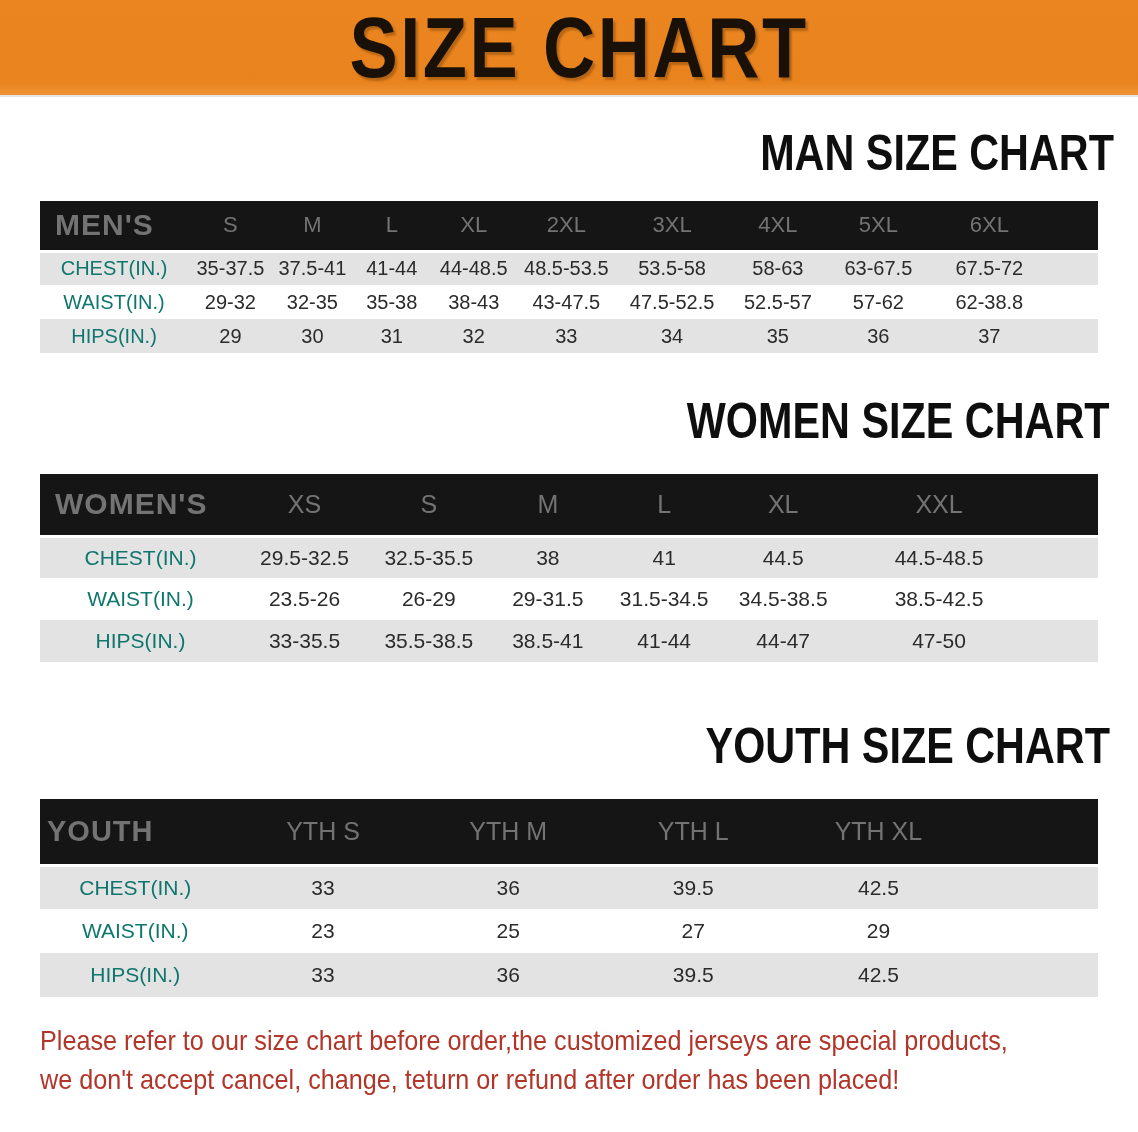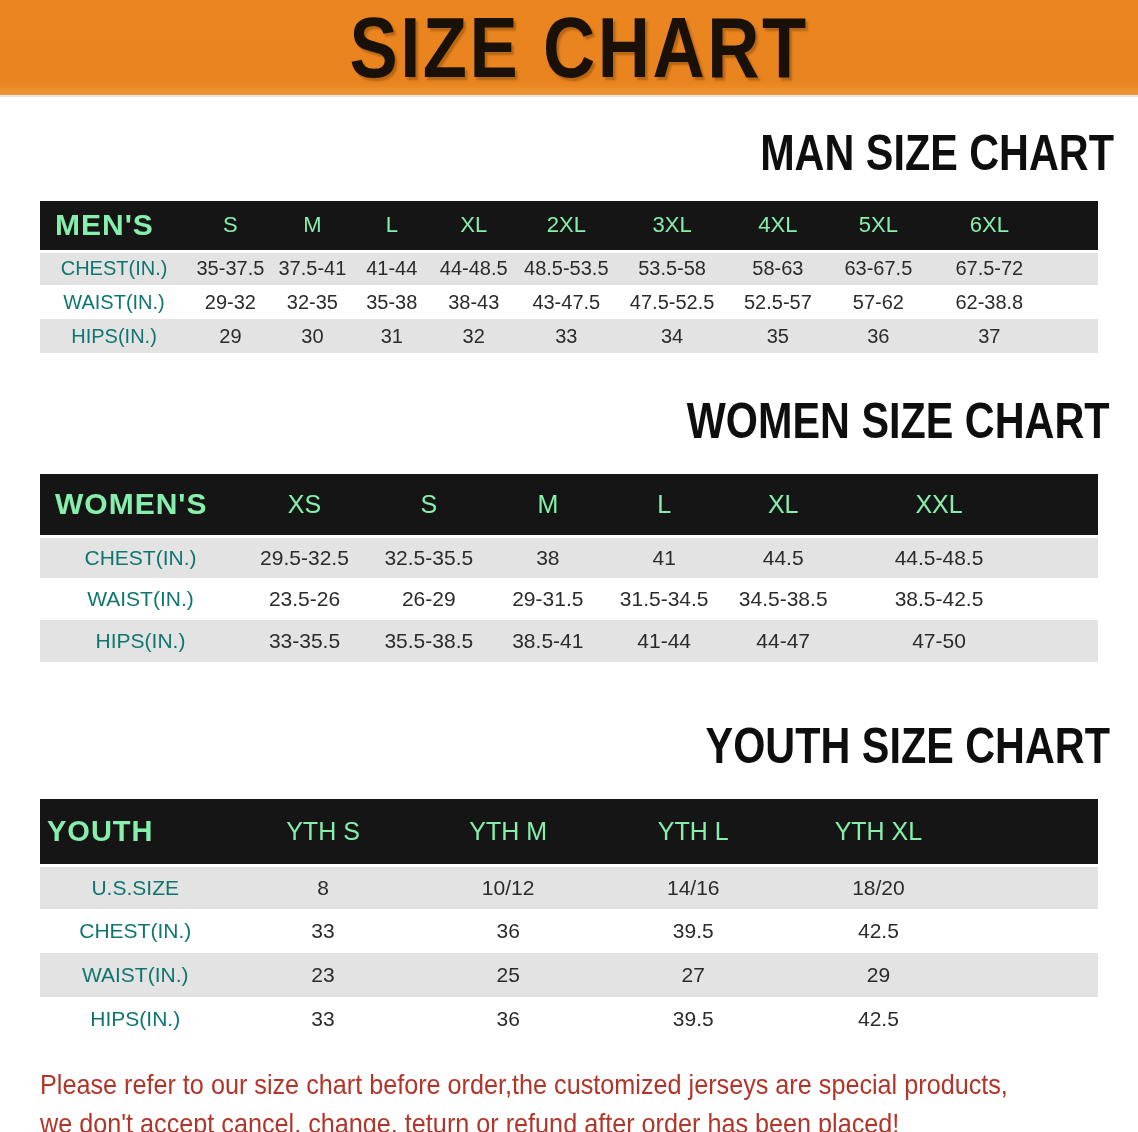--- a/index.html
+++ b/index.html
@@ -37,21 +37,21 @@
 
   
   .table-wrap { margin: 0 40px; }
   .wrap-men   { margin-top: 21px; }
   .wrap-women { margin-top: 26px; }
   .wrap-youth { margin-top: 26px; }
 
   table { width: 100%; border-collapse: collapse; table-layout: fixed; }
 
   thead th {
-    background: #151515; color: #86efac; font-weight: 400;
+    background: #151515; color: #737373; font-weight: 400;
     text-align: center; vertical-align: middle;
     border-bottom: 3px solid #ffffff;
   }
   thead th.group-label {
     text-align: left; padding-left: 15px; font-weight: 700; letter-spacing: 1px;
     white-space: nowrap;
   }
   tbody td {
     text-align: center; vertical-align: middle;
     color: #2b2b2b; white-space: nowrap;
@@ -233,28 +233,20 @@
           <th class="group-label">YOUTH</th>
           <th>YTH S</th>
           <th>YTH M</th>
           <th>YTH L</th>
           <th>YTH XL</th>
           <th></th>
         </tr>
       </thead>
     <tbody>
         <tr>
-          <td class="row-label">U.S.SIZE</td>
-          <td>8</td>
-          <td>10/12</td>
-          <td>14/16</td>
-          <td>18/20</td>
-          <td></td>
-        </tr>
-        <tr>
           <td class="row-label">CHEST(IN.)</td>
           <td>33</td>
           <td>36</td>
           <td>39.5</td>
           <td>42.5</td>
           <td></td>
         </tr>
         <tr>
           <td class="row-label">WAIST(IN.)</td>
           <td>23</td>

